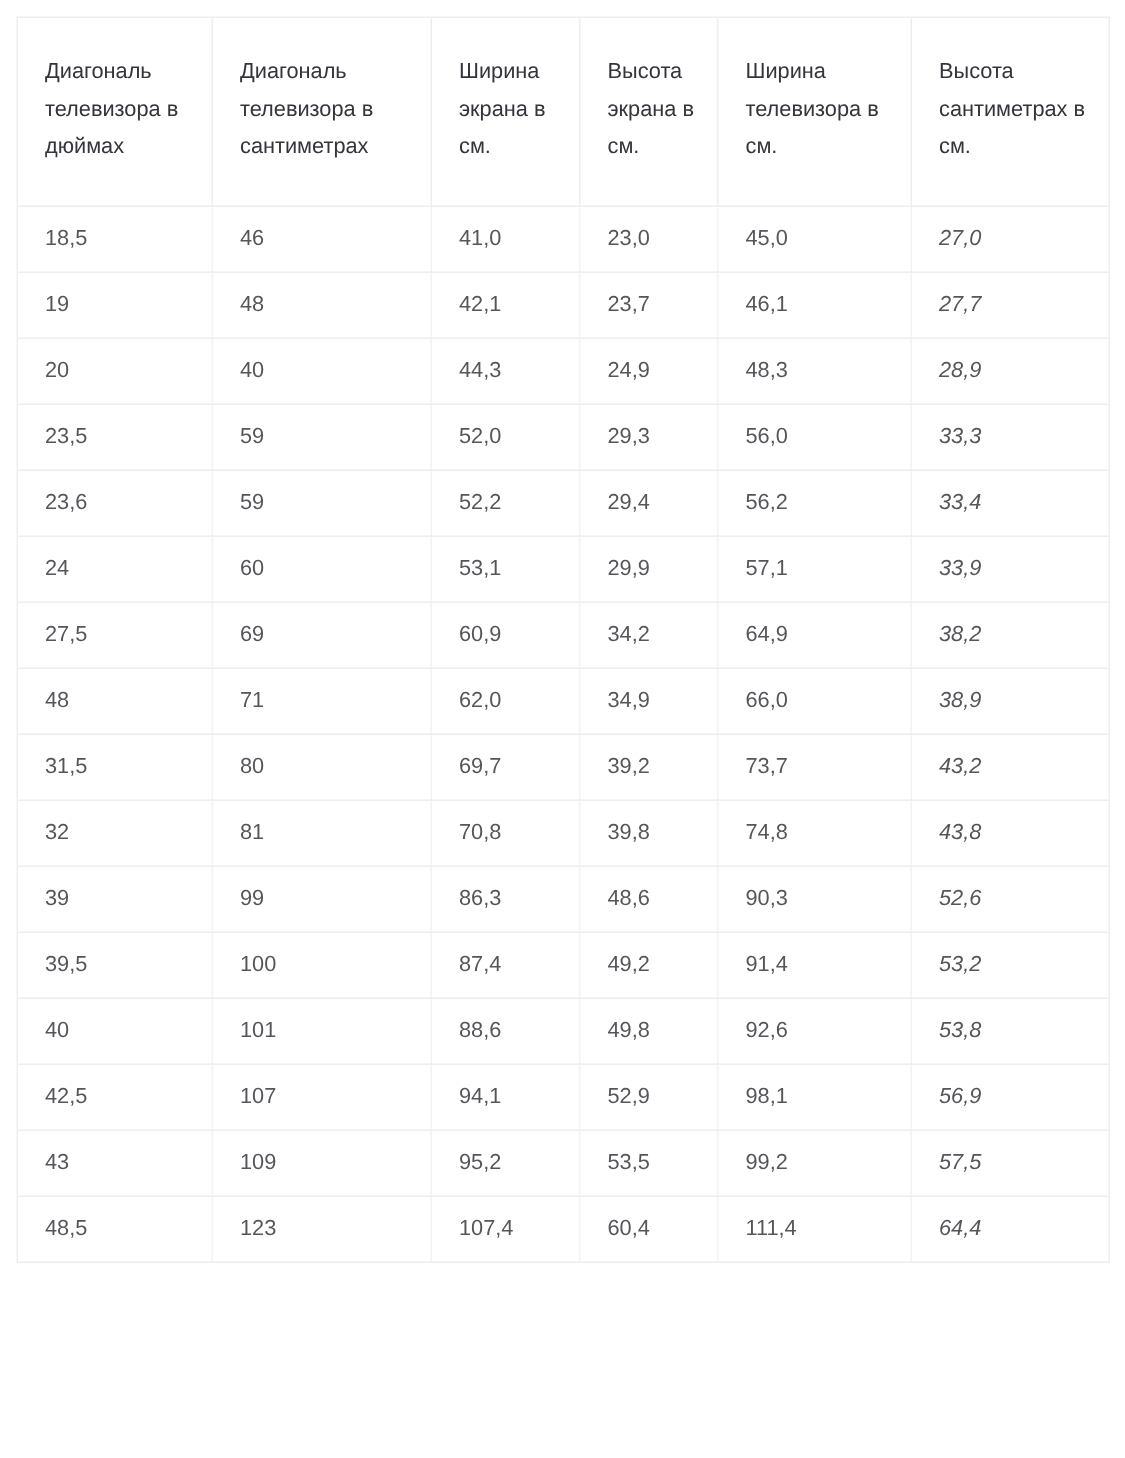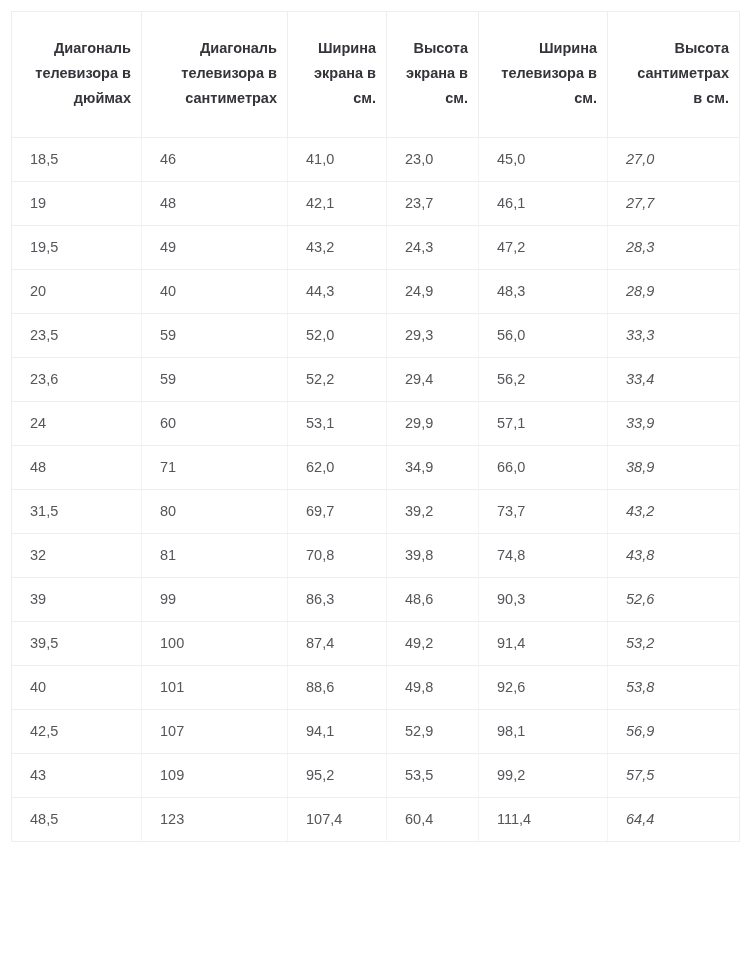--- a/index.html
+++ b/index.html
@@ -28,24 +28,24 @@
     border-right: 1px solid #eceef0;
   }
   table.tv-size-table col.c0 { width: 130px; }
   table.tv-size-table col.c1 { width: 146px; }
   table.tv-size-table col.c2 { width: 99px; }
   table.tv-size-table col.c3 { width: 92px; }
   table.tv-size-table col.c4 { width: 129px; }
   table.tv-size-table col.c5 { width: 132px; }
 
   table.tv-size-table th {
-    text-align: right;
+    text-align: left;
     vertical-align: top;
     font-size: 14.5px;
-    font-weight: bold;
+    font-weight: normal;
     color: #34343b;
     line-height: 1.72;
     padding: 24px 10px 26px 18px;
     border-right: 1px solid #eceef0;
     border-bottom: 1px solid #eceef0;
     background: #ffffff;
     white-space: normal;
     word-break: break-word;
   }
   table.tv-size-table th:last-child { border-right: none; }
@@ -100,28 +100,20 @@
         </tr>
         <tr>
           <td>19</td>
           <td>48</td>
           <td>42,1</td>
           <td>23,7</td>
           <td>46,1</td>
           <td>27,7</td>
         </tr>
         <tr>
-          <td>19,5</td>
-          <td>49</td>
-          <td>43,2</td>
-          <td>24,3</td>
-          <td>47,2</td>
-          <td>28,3</td>
-        </tr>
-        <tr>
           <td>20</td>
           <td>40</td>
           <td>44,3</td>
           <td>24,9</td>
           <td>48,3</td>
           <td>28,9</td>
         </tr>
         <tr>
           <td>23,5</td>
           <td>59</td>
@@ -140,20 +132,28 @@
         </tr>
         <tr>
           <td>24</td>
           <td>60</td>
           <td>53,1</td>
           <td>29,9</td>
           <td>57,1</td>
           <td>33,9</td>
         </tr>
         <tr>
+          <td>27,5</td>
+          <td>69</td>
+          <td>60,9</td>
+          <td>34,2</td>
+          <td>64,9</td>
+          <td>38,2</td>
+        </tr>
+        <tr>
           <td>48</td>
           <td>71</td>
           <td>62,0</td>
           <td>34,9</td>
           <td>66,0</td>
           <td>38,9</td>
         </tr>
         <tr>
           <td>31,5</td>
           <td>80</td>

